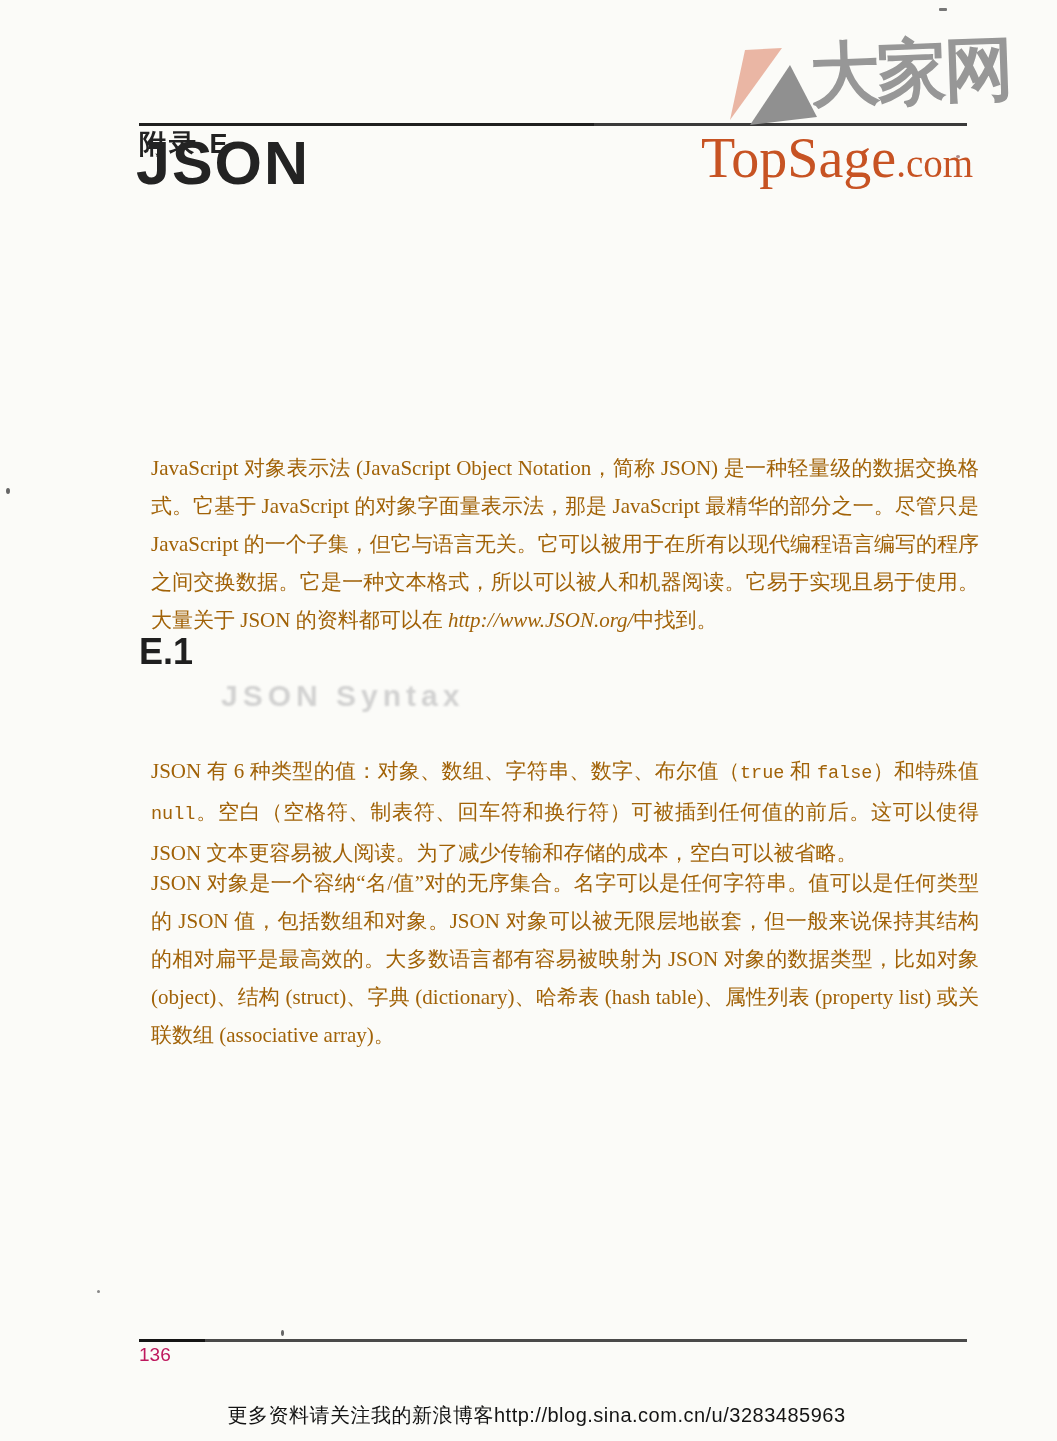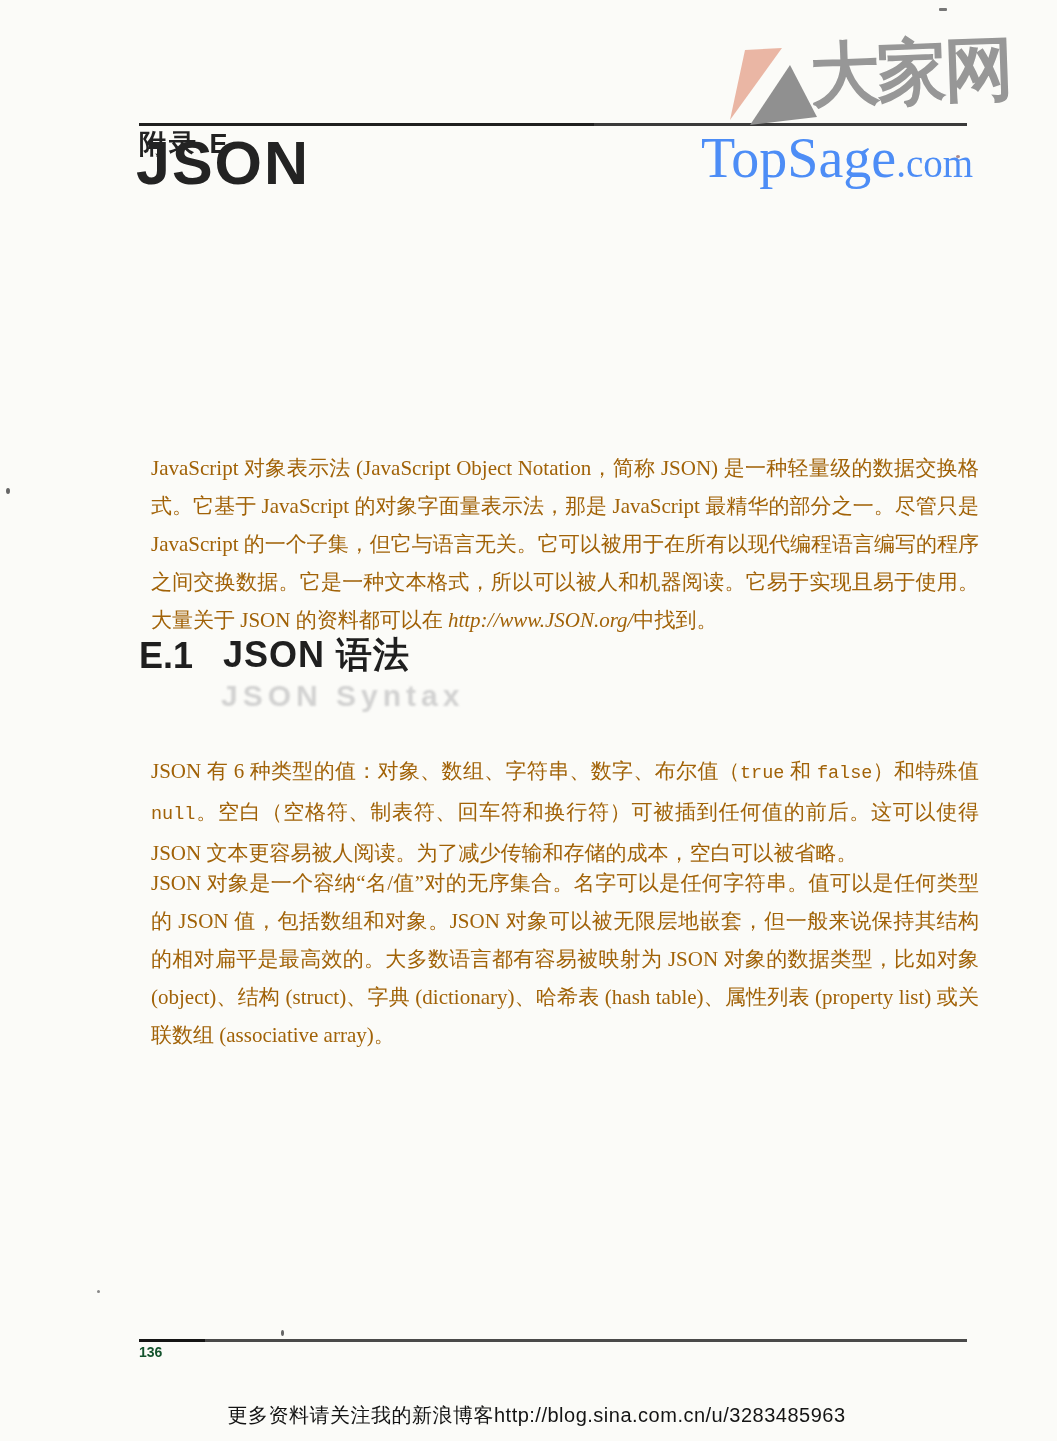--- a/index.html
+++ b/index.html
@@ -40,21 +40,21 @@
     font-family:"Liberation Serif", serif;
     font-weight:bold; font-size:70px; line-height:1;
     color:#8f8f8f; letter-spacing:-3px;
     transform:rotate(-2deg); opacity:.92;
     white-space:nowrap;
   }
   .brand-en {
     position:absolute; left:701px; top:130px;
     font-family:"Liberation Serif", serif;
     font-size:56px; line-height:1;
-    color:#3b82f6; opacity:.9;
+    color:#c2410c; opacity:.9;
     white-space:nowrap;
   }
   .brand-en .tld { font-size:39px; }
 
   
   .quote-block {
     position:absolute; left:139px; top:296px; width:828px;
     font-style:italic; font-size:21px; line-height:33px;
     letter-spacing:0.5px; color:#1c1c1a;
   }
@@ -97,21 +97,21 @@
 
   
   .foot-rule {
     position:absolute; left:139px; top:1339px;
     width:828px; height:3px;
     background:linear-gradient(to right,#151515 0 8%,#4a4a4a 8% 100%);
   }
   .page-number {
     position:absolute; left:139px; top:1344px;
     font-family:"Liberation Sans", sans-serif;
-    font-weight:bold; font-size:14px; color:#14532d;
+    font-weight:normal; font-size:19px; color:#be185d;
   }
   .bottom-note {
     position:absolute; left:8px; top:1402px; width:100%;
     text-align:center;
     font-family:"Liberation Sans", sans-serif;
     font-size:20px; color:#141414; letter-spacing:0.5px;
   }
 
   
   .speck { position:absolute; background:#666; border-radius:50%; }
@@ -135,21 +135,20 @@
     <polygon points="64,25 91,77 24,85" fill="#909090"></polygon>
   </svg>
   <div class="brand-cn">大家网</div>
   <div class="brand-en"><span>TopSage</span><span class="tld">.com</span></div>
 
 
   <p class="para para-intro"><span>JavaScript 对象表示法 (JavaScript Object Notation，简称 JSON) 是一种轻量级的数据交换格式。它基于 JavaScript 的对象字面量表示法，那是 JavaScript 最精华的部分之一。尽管只是 JavaScript 的一个子集，但它与语言无关。它可以被用于在所有以现代编程语言编写的程序之间交换数据。它是一种文本格式，所以可以被人和机器阅读。它易于实现且易于使用。大量关于 JSON 的资料都可以在 </span><span class="url-italic">http://www.JSON.org/</span><span>中找到。</span></p>
 
   <h2 class="section-heading">
     <span class="sec-num">E.1</span>
-    <span class="sec-title">JSON 语法</span>
   </h2>
   <div class="ghost-subtitle">JSON Syntax</div>
 
   <p class="para para-types"><span>JSON 有 6 种类型的值：对象、数组、字符串、数字、布尔值（</span><code class="mono">true</code><span> 和 </span><code class="mono">false</code><span>）和特殊值 </span><code class="mono">null</code><span>。空白（空格符、制表符、回车符和换行符）可被插到任何值的前后。这可以使得 JSON 文本更容易被人阅读。为了减少传输和存储的成本，空白可以被省略。</span></p>
 
   <p class="para para-objects">JSON 对象是一个容纳“名/值”对的无序集合。名字可以是任何字符串。值可以是任何类型的 JSON 值，包括数组和对象。JSON 对象可以被无限层地嵌套，但一般来说保持其结构的相对扁平是最高效的。大多数语言都有容易被映射为 JSON 对象的数据类型，比如对象 (object)、结构 (struct)、字典 (dictionary)、哈希表 (hash table)、属性列表 (property list) 或关联数组 (associative array)。</p>
 
 
   <div class="foot-rule"></div>
   <div class="page-number">136</div>

